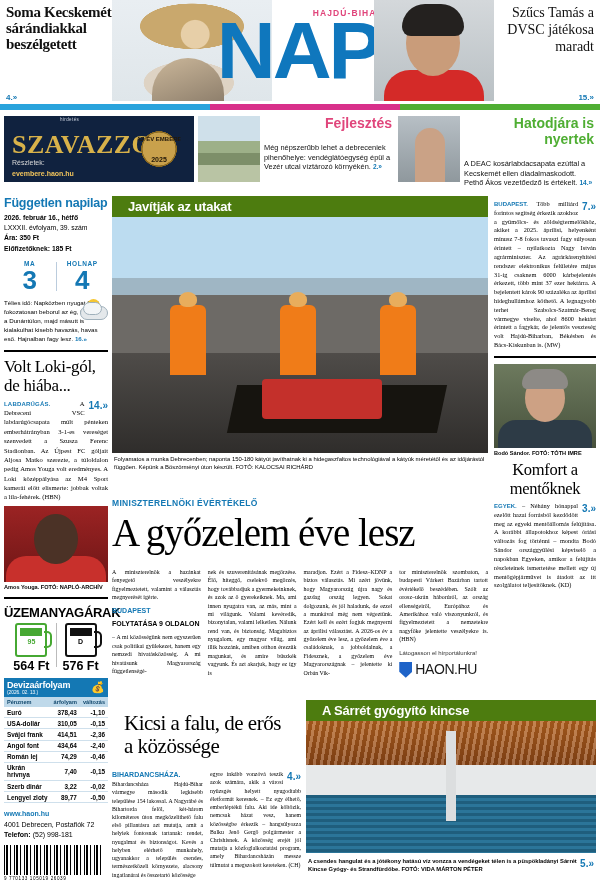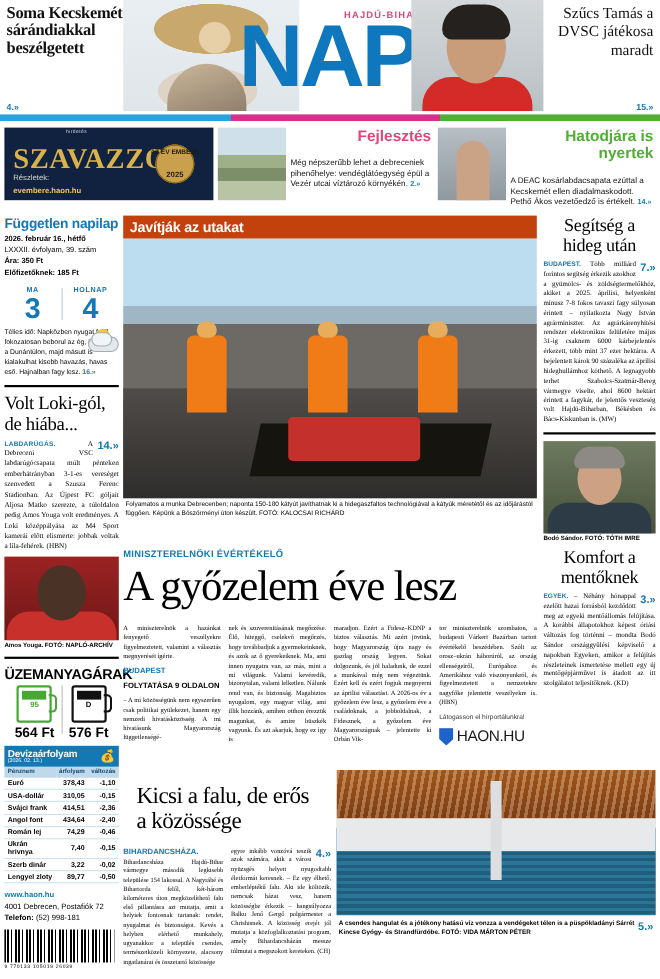--- a/index.html
+++ b/index.html
@@ -124,21 +124,21 @@
   .fx td{padding:1.6px 3px;border-bottom:1px solid #cfe0ec;text-align:right;font-weight:700;}
   .fx td:first-child{text-align:left;}
 
   .contact{margin-top:6px;font-size:7px;line-height:1.5;}
   .contact a{color:#1478b4;font-weight:700;text-decoration:none;}
   .barcode{margin-top:4px;height:30px;width:100px;background:repeating-linear-gradient(90deg,#000 0 1px,#fff 1px 2px,#000 2px 4px,#fff 4px 6px,#000 6px 7px,#fff 7px 10px);}
   .barnum{font-size:4.6px;letter-spacing:.6px;margin-top:1px;}
 
   
   .lead-art{position:absolute;left:112px;top:196px;width:376px;}
-  .blue-head{background:#c2410c;color:#fff;font-size:13px;font-weight:700;padding:3px 6px;letter-spacing:-.2px;}
+  .blue-head{background:#4d7c0f;color:#fff;font-size:13px;font-weight:700;padding:3px 16px;letter-spacing:-.2px;}
   .lead-img{position:relative;width:376px;height:236px;overflow:hidden;
     background:linear-gradient(#bcdcf0 0 26%,#9fb6c4 26% 33%,#6d6a66 33% 62%,#4b4845 62% 100%);}
   .lead-img .road{position:absolute;left:0;bottom:0;width:376px;height:100px;background:linear-gradient(#4f4c49,#2f2d2b);}
   .lead-img .patch{position:absolute;left:120px;bottom:20px;width:210px;height:48px;background:#16140f;transform:skewX(-12deg);}
   .lead-img .w1,.lead-img .w2,.lead-img .w3{position:absolute;bottom:78px;width:36px;height:70px;background:#f07c18;border-radius:6px 6px 0 0;}
   .lead-img .w1{left:58px;}
   .lead-img .w2{left:168px;}
   .lead-img .w3{left:268px;}
   .lead-img .w1:after,.lead-img .w2:after,.lead-img .w3:after{content:"";position:absolute;left:9px;top:-13px;width:18px;height:15px;border-radius:50% 50% 40% 40%;background:#e8ad5c;}
   .lead-img .mach{position:absolute;left:150px;bottom:34px;width:120px;height:40px;background:#c4302b;border-radius:4px;}
@@ -426,21 +426,20 @@
       <p>tor miniszterelnök szombaton, a budapesti Várkert Bazárban tartott évértékelő beszédében. Szólt az orosz–ukrán háborúról, az ország ellenségeiről, Európához és Amerikához való viszonyunkról, és figyelmeztetett a nemzetekre nagyfőke jelentette veszélyekre is. (HBN)</p>
       <div class="visit">Látogasson el hírportálunkra!</div>
       <div class="haon">
         <span class="shield"></span>
         <span class="txt">HAON.HU</span>
       </div>
     </div>
   </div>
 
   <div class="rrail">
-    <h2>Segítség a hideg után</h2>
     <div class="body">
       <span class="pgref">7.»</span>
       <span class="lead">BUDAPEST.</span>
       <span>Több milliárd forintos segítség érkezik azokhoz a gyümölcs- és zöldségtermelőkhöz, akiket a 2025. áprilisi, helyenként mínusz 7-8 fokos tavaszi fagy súlyosan érintett – nyilatkozta Nagy István agrárminiszter. Az agrárkárenyhítési rendszer elektronikus felületére május 31-ig csaknem 6000 kárbejelentés érkezett, több mint 37 ezer hektárra. A bejelentett károk 90 százaléka az áprilisi hideghullámhoz köthető. A legnagyobb terhet Szabolcs-Szatmár-Bereg vármegye viselte, ahol 8600 hektárt érintett a fagykár, de jelentős veszteség volt Hajdú-Biharban, Békésben és Bács-Kiskunban is. (MW)</span>
     </div>
 
     <hr class="rail-hr">
 
     <div class="rphoto">
       <div class="b"></div>
@@ -467,20 +466,21 @@
       <div class="c">
         <span class="pgref">4.»</span>
         <span>egyre inkább vonzóvá teszik azok számára, akik a városi nyüzsgés helyett nyugodtabb életformát keresnek. – Ez egy élhető, emberléptékű falu. Aki ide költözik, nemcsak házat vesz, hanem közösségbe érkezik – hangsúlyozza Balku Jenő Gergő polgármester a Chrishisnek.
 
 A közösség erejét jól mutatja a közfoglalkoztatási program, amely Bihardancsházán messze túlmutat a megszokott kereteken. (CH)</span>
       </div>
     </div>
   </div>
 
   <div class="botright">
+    <div class="blue-head">A Sárrét gyógyító kincse</div>
     <div class="img">
       <div class="roof"></div>
       <div class="wall"></div>
       <div class="pool"></div>
       <div class="pillar"></div>
     </div>
     <div class="cap">
       <span class="pgref">5.»</span>
       <span>A csendes hangulat és a jótékony hatású víz vonzza a vendégeket télen is a püspökladányi Sárrét Kincse Gyógy- és Strandfürdőbe. FOTÓ: VIDA MÁRTON PÉTER</span>
     </div>

